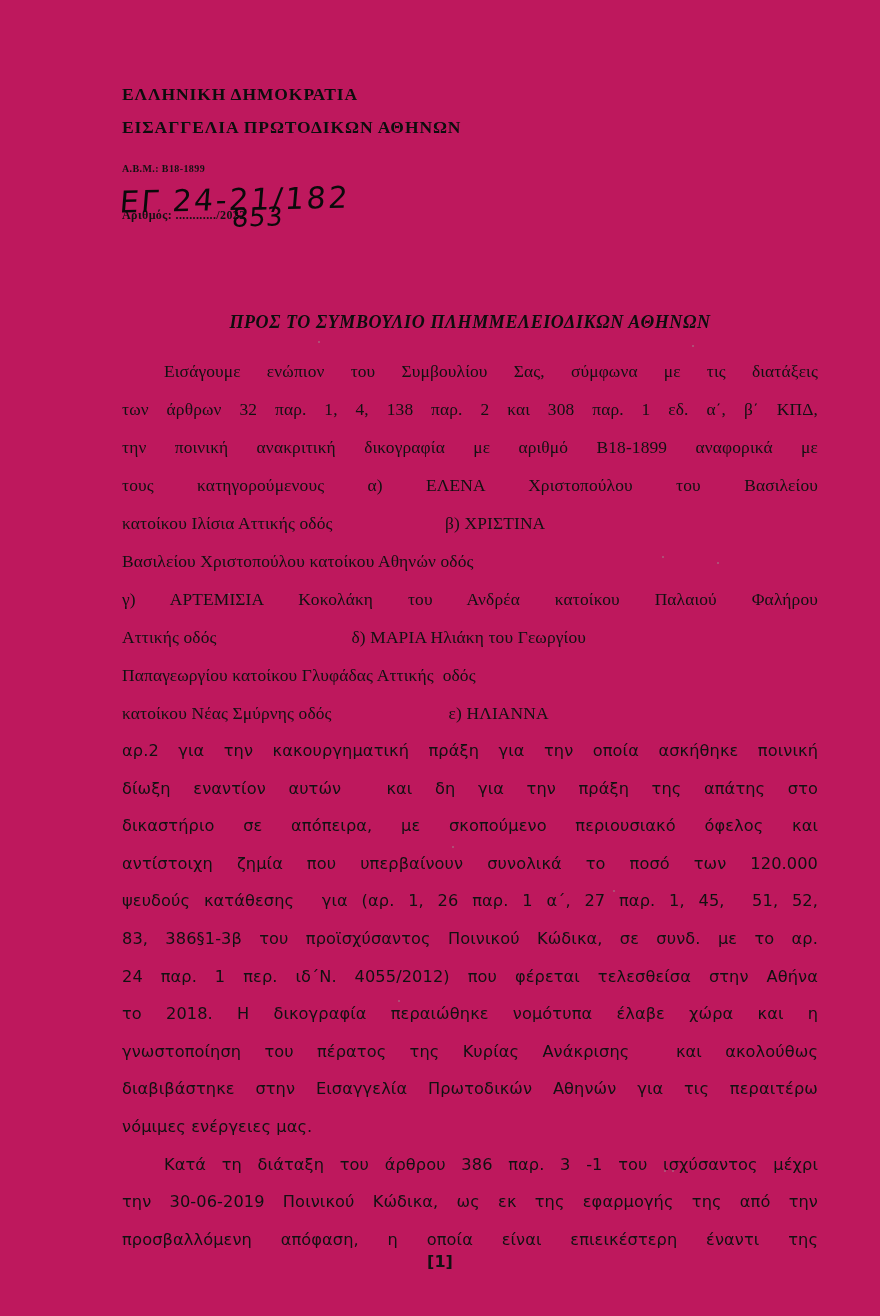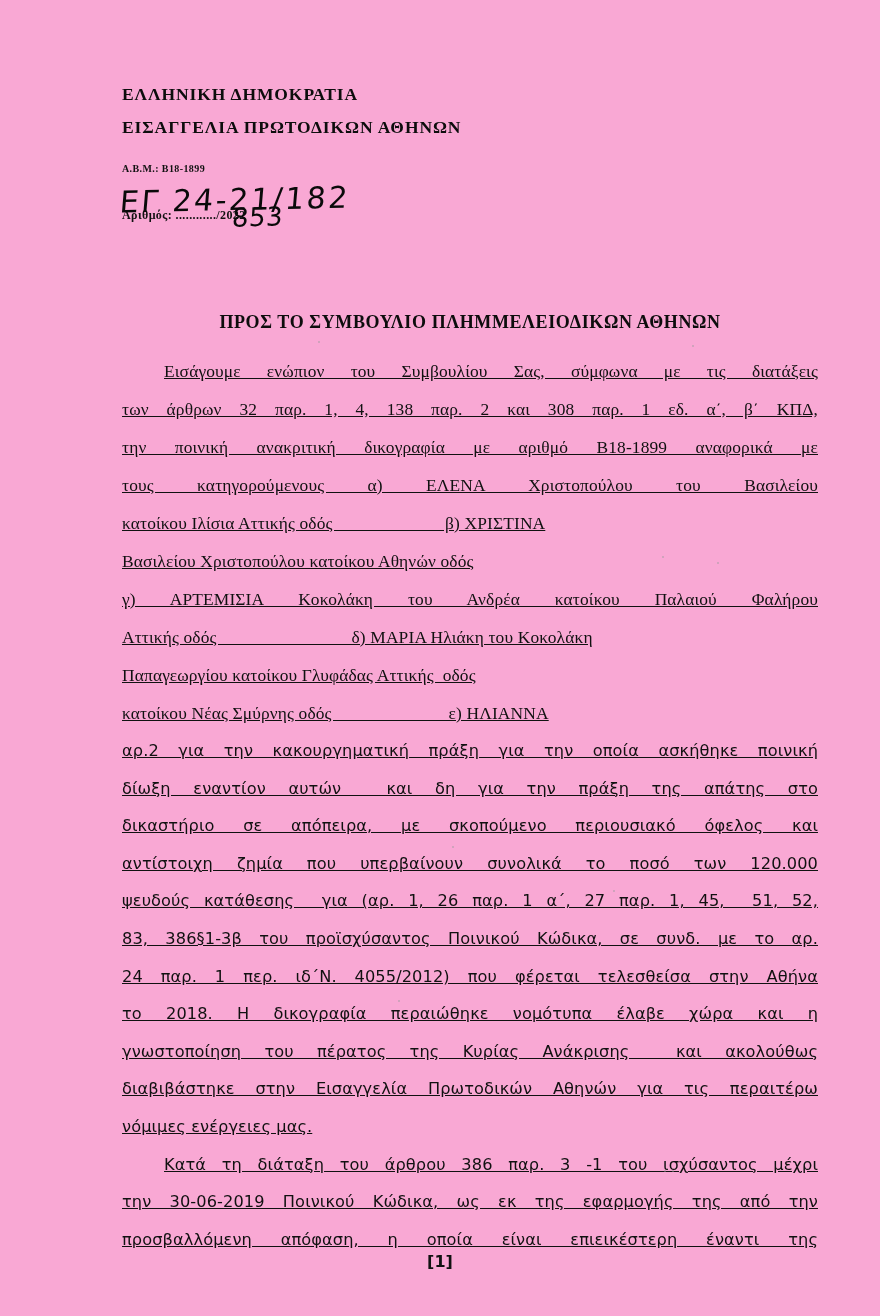--- a/index.html
+++ b/index.html
@@ -6,21 +6,21 @@
   html, body {
     margin: 0;
     padding: 0;
     background: #ffffff;
   }
   .page {
     position: relative;
     width: 880px;
     height: 1316px;
     margin: 0 auto;
-    background: #f9a8d4;
+    background: #be185d;
     overflow: hidden;
     font-family: "Liberation Serif", "DejaVu Serif", serif;
     color: #111111;
     -webkit-font-smoothing: none;
   }
 
   
   .letterhead {
     position: absolute;
     left: 122px;
@@ -85,20 +85,21 @@
     position: absolute;
     left: 122px;
     top: 312px;
     width: 696px;
     text-align: center;
     font-family: "Liberation Serif", "DejaVu Serif", serif;
     font-weight: bold;
     font-size: 18px;
     letter-spacing: 0.6px;
     color: #0d0d0d;
+    font-style: italic;
   }
 
   
   .body-block {
     position: absolute;
     left: 122px;
     width: 696px;
   }
   #body-serif { top: 352px; }
 
@@ -120,21 +121,20 @@
     line-height: 37.6px;
     letter-spacing: 0.1px;
     color: #111111;
   }
   .indent { text-indent: 42px; }
 
   
   .ln {
     display: block;
     white-space: pre-wrap;
-    text-decoration: underline;
   }
   .ln.justify {
     text-align: justify;
     text-align-last: justify;
   }
   .ln.plain {
     text-align: right;
     text-align-last: left;
   }
 
@@ -180,21 +180,21 @@
   <div class="body-block" id="body-serif">
 
     <p class="para serif-para">
       <span class="ln justify indent">Εισάγουμε ενώπιον του Συμβουλίου Σας, σύμφωνα με τις διατάξεις</span>
       <span class="ln justify">των άρθρων 32 παρ. 1, 4, 138 παρ. 2 και 308 παρ. 1 εδ. α΄, β΄ ΚΠΔ,</span>
       <span class="ln justify">την ποινική ανακριτική δικογραφία με αριθμό Β18-1899 αναφορικά με</span>
       <span class="ln justify">τους κατηγορούμενους α) ΕΛΕΝΑ Χριστοπούλου του Βασιλείου</span>
       <span class="ln plain">κατοίκου Ιλίσια Αττικής οδός                         β) ΧΡΙΣΤΙΝΑ</span>
       <span class="ln plain">Βασιλείου Χριστοπούλου κατοίκου Αθηνών οδός</span>
       <span class="ln justify">γ) ΑΡΤΕΜΙΣΙΑ Κοκολάκη του Ανδρέα κατοίκου Παλαιού Φαλήρου</span>
-      <span class="ln plain">Αττικής οδός                              δ) ΜΑΡΙΑ Ηλιάκη του Κοκολάκη</span>
+      <span class="ln plain">Αττικής οδός                              δ) ΜΑΡΙΑ Ηλιάκη του Γεωργίου</span>
       <span class="ln plain">Παπαγεωργίου κατοίκου Γλυφάδας Αττικής  οδός</span>
       <span class="ln plain">κατοίκου Νέας Σμύρνης οδός                          ε) ΗΛΙΑΝΝΑ</span>
     </p>
 
     <p class="para sans-para">
       <span class="ln justify">αρ.2 για την κακουργηματική πράξη για την οποία ασκήθηκε ποινική</span>
       <span class="ln justify">δίωξη εναντίον αυτών  και δη για την πράξη της απάτης στο</span>
       <span class="ln justify">δικαστήριο σε απόπειρα, με σκοπούμενο περιουσιακό όφελος και</span>
       <span class="ln justify">αντίστοιχη ζημία που υπερβαίνουν συνολικά το ποσό των 120.000</span>
       <span class="ln justify">ψευδούς κατάθεσης  για (αρ. 1, 26 παρ. 1 α΄, 27 παρ. 1, 45,  51, 52,</span>

